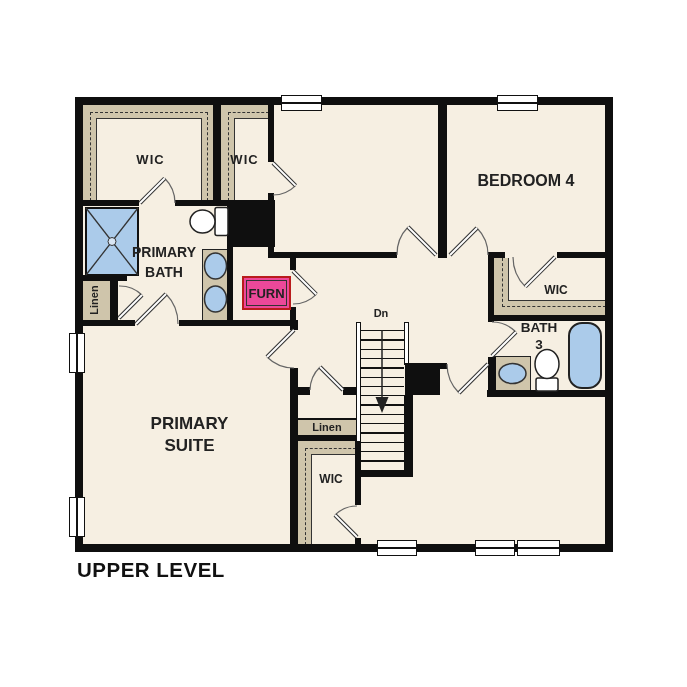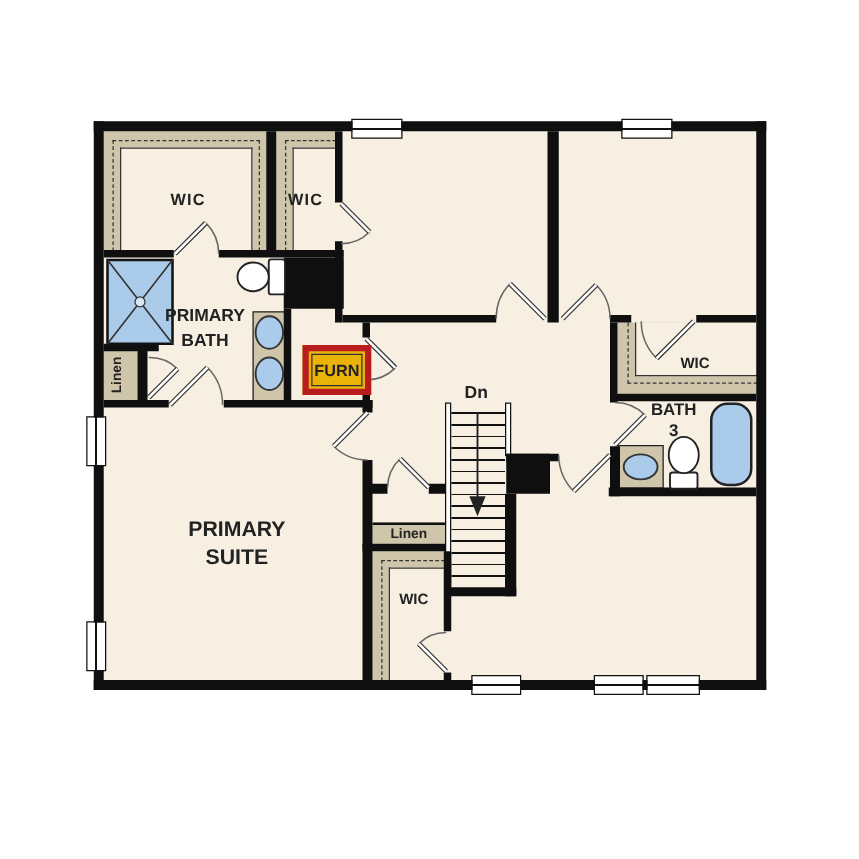--- a/index.html
+++ b/index.html
@@ -10,21 +10,21 @@
   .tan{position:absolute;background:var(--closet,#cfc5ab);}
   .inner{position:absolute;background:var(--floor,#f6efe2);}
   .dash{position:absolute;}
   .rail{position:absolute;background:#fff;border:1px solid #111;box-sizing:border-box;}
   .treads{position:absolute;background:repeating-linear-gradient(to bottom,var(--floor,#f6efe2) 0 8px,#111 8px 9.3px);}
   .window{position:absolute;background:#fff;border:1.5px solid #111;box-sizing:border-box;}
   .win-h{background:linear-gradient(to bottom,#fff 44%,#111 44%,#111 56%,#fff 56%);}
   .win-v{background:linear-gradient(to right,#fff 44%,#111 44%,#111 56%,#fff 56%);}
   .lbl{position:absolute;display:flex;flex-direction:column;align-items:center;justify-content:center;
        text-align:center;font-weight:bold;color:var(--text,#222);}
-  .furnbox{position:absolute;background:#eab308;border:5px solid #b91c1c;}
+  .furnbox{position:absolute;background:#ec4899;border:2px solid #b91c1c;}
   .furninner{position:absolute;inset:2px;border:1px solid #333;display:flex;align-items:center;justify-content:center;
        font-weight:bold;color:#222;}
   svg{position:absolute;left:0;top:0;}
   .title{position:absolute;font-weight:bold;color:#111;letter-spacing:.5px;}
 </style>
 </head>
 <body>
 
 <div id="stage">
 
@@ -184,31 +184,33 @@
       <polygon points="375.5,397 388.5,397 382,413" fill="#222"></polygon>
     </g>
   </svg>
 
   <div class="furnbox" style="left:242px;top:276px;width:45px;height:30px">
     <div class="furninner" style="font-size:13px">FURN</div>
   </div>
 
   <div class="lbl" style="left:93px;top:150px;width:115px;height:18px;font-size:13px;letter-spacing:1px">WIC</div>
   <div class="lbl" style="left:221px;top:150px;width:47px;height:18px;font-size:13px;letter-spacing:1px">WIC</div>
+  <div class="lbl" style="left:447px;top:170px;width:158px;height:22px;font-size:16px">BEDROOM 4</div>
   <div class="lbl" style="left:118px;top:241px;width:92px;height:42px;font-size:14px;line-height:20px">
     <span>PRIMARY</span>
     <span>BATH</span>
   </div>
   <div class="lbl" style="left:72px;top:292px;width:44px;height:16px;font-size:11px;transform:rotate(-90deg)">Linen</div>
   <div class="lbl" style="left:118px;top:411px;width:143px;height:47px;font-size:17px;line-height:22px">
     <span>PRIMARY</span>
     <span>SUITE</span>
   </div>
-  <div class="lbl" style="left:364px;top:305px;width:34px;height:15px;font-size:14px">Dn</div>
+  <div class="lbl" style="left:364px;top:305px;width:34px;height:15px;font-size:11px">Dn</div>
   <div class="lbl" style="left:298px;top:419px;width:58px;height:15px;font-size:11px">Linen</div>
   <div class="lbl" style="left:303px;top:471px;width:56px;height:16px;font-size:12px">WIC</div>
   <div class="lbl" style="left:528px;top:282px;width:56px;height:16px;font-size:12px">WIC</div>
   <div class="lbl" style="left:510px;top:319px;width:58px;height:34px;font-size:13.5px;line-height:17px">
     <span>BATH</span>
     <span>3</span>
   </div>
 
+  <div class="title" style="left:77px;top:558px;font-size:20.5px">UPPER LEVEL</div>
 </div>
 
 </body></html>

